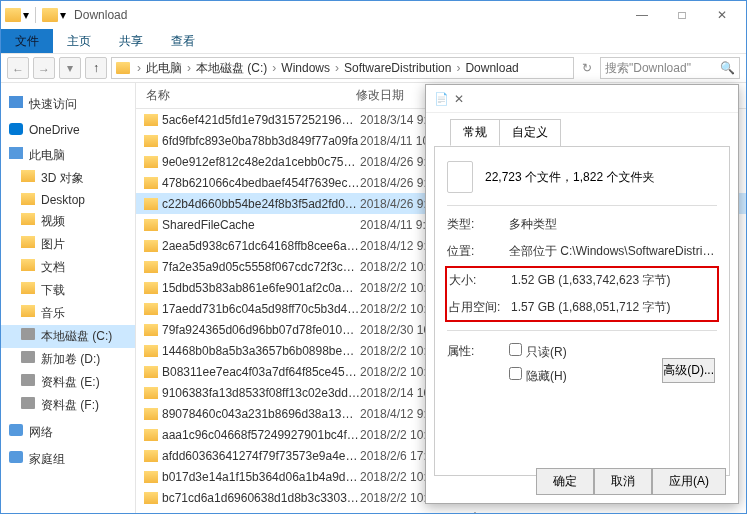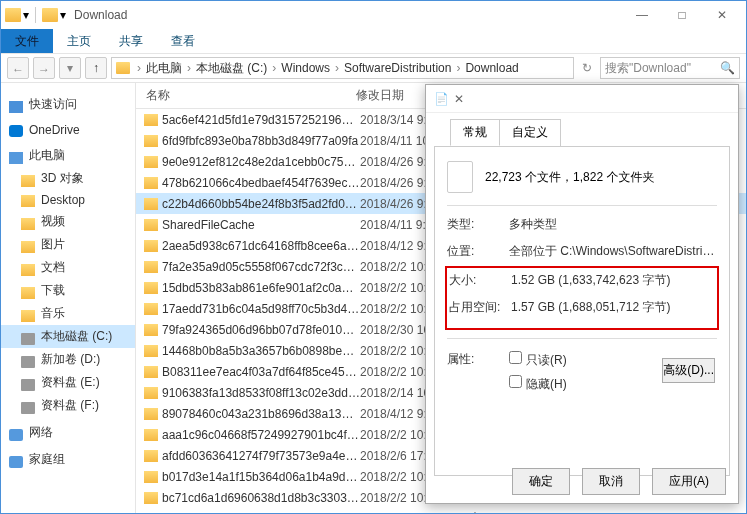--- a/index.html
+++ b/index.html
@@ -17,21 +17,21 @@
 .toolbar{height:30px;border-top:1px solid #e5e5e5;border-bottom:1px solid #e5e5e5;display:flex;align-items:center;padding:0 6px;gap:4px}
 .navbtn{width:22px;height:22px;border:1px solid #ccc;border-radius:2px;background:#f5f5f5;display:flex;align-items:center;justify-content:center;color:#888}
 .navbtn.enabled{color:#333}
 .breadcrumb{flex:1;height:22px;border:1px solid #ccc;display:flex;align-items:center;padding:0 4px;gap:2px;background:#fff;overflow:hidden}
 .breadcrumb .folder-mini{width:14px;height:12px;background:linear-gradient(#ffd976,#f5b942);border-radius:1px;margin-right:2px}
 .breadcrumb span{color:#333;white-space:nowrap}
 .breadcrumb .sep{color:#888;padding:0 3px}
 .searchbox{width:140px;height:22px;border:1px solid #ccc;display:flex;align-items:center;padding:0 4px;color:#888}
 .main{display:flex;height:calc(100% - 82px)}
 .sidebar{width:135px;border-right:1px solid #e5e5e5;padding:6px 0;overflow:hidden}
-.sb-item{display:flex;align-items:flex-end;padding:3px 6px 3px 20px;gap:6px;color:#333;white-space:nowrap}
+.sb-item{display:flex;align-items:flex-start;padding:3px 6px 3px 20px;gap:6px;color:#333;white-space:nowrap}
 .sb-item.top{padding-left:8px;margin-top:4px}
 .sb-item.sel{background:#cce8ff}
 .sb-ico{width:14px;height:12px;flex-shrink:0}
 .ico-star{background:#4a90d9}
 .ico-cloud{background:#0078d4;border-radius:3px}
 .ico-pc{background:#5599dd}
 .ico-folder{background:linear-gradient(#ffd976,#f5b942)}
 .ico-disk{background:#999;border-radius:1px}
 .ico-net{background:#5599dd;border-radius:2px}
 .filelist{flex:1;overflow:hidden;position:relative}
@@ -58,21 +58,21 @@
 .summary{display:flex;gap:12px;align-items:center;padding-bottom:12px;border-bottom:1px solid #ddd;margin-bottom:10px}
 .summary .doc-ico{width:26px;height:32px;border:1px solid #ccc;border-radius:2px;background:#fff}
 .props-row{display:flex;margin-bottom:10px}
 .props-row .k{width:62px;color:#333}
 .props-row .v{flex:1;color:#333;overflow:hidden;white-space:nowrap;text-overflow:ellipsis}
 .redbox{border:2px solid #d00;padding:4px 2px;margin:-4px -2px 6px -2px}
 .attrs{border-top:1px solid #ddd;padding-top:12px;margin-top:8px}
 .attrs label{display:block;margin-bottom:6px;color:#333}
 .attrs input{margin-right:4px}
 .adv-btn{position:absolute;right:14px;bottom:92px;padding:3px 0;border:1px solid #aaa;background:#efefef}
-.props-btns{position:absolute;bottom:8px;right:12px;display:flex;gap:12px}
+.props-btns{position:absolute;bottom:8px;right:12px;display:flex;gap:0}
 .props-btns button{padding:4px 16px;border:1px solid #aaa;background:#efefef}
 </style>
 </head>
 <body>
 
 <div class="titlebar">
   <div class="icons">
     <div class="folder-ico"></div>
     <span>▾</span>
     <div class="divider"></div>
@@ -340,21 +340,21 @@
       </div>
     <div class="props-row">
         <div class="k">位置:</div>
         <div class="v">全部位于 C:\Windows\SoftwareDistribution\Downl</div>
       </div>
     <div class="redbox">
       <div class="props-row">
           <div class="k">大小:</div>
           <div class="v">1.52 GB (1,633,742,623 字节)</div>
         </div>
-      <div class="props-row" style="margin-bottom:8px">
+      <div class="props-row" style="margin-bottom:0">
           <div class="k">占用空间:</div>
           <div class="v">1.57 GB (1,688,051,712 字节)</div>
         </div>
     </div>
     <div class="attrs">
       <div class="props-row">
         <div class="k">属性:</div>
         <div class="v">
           <label><input type="checkbox" style=""><span>只读(R)</span></label>
           <label><input type="checkbox" style=""><span>隐藏(H)</span></label>

